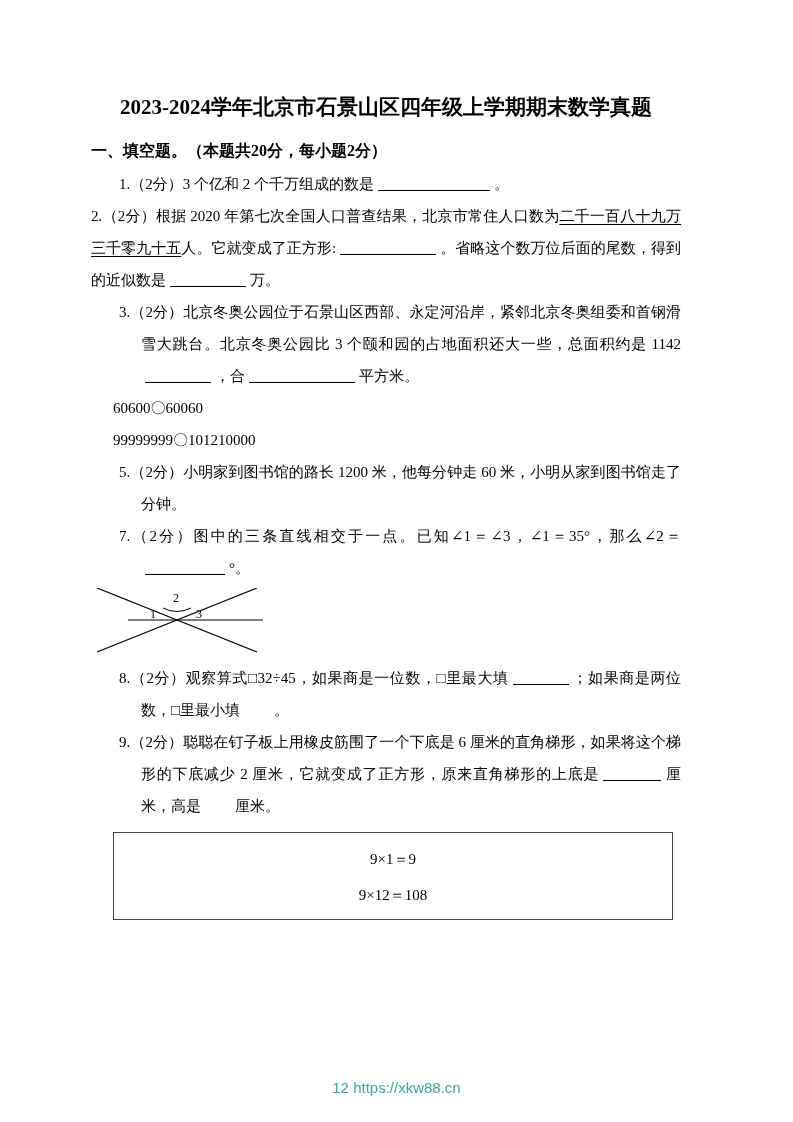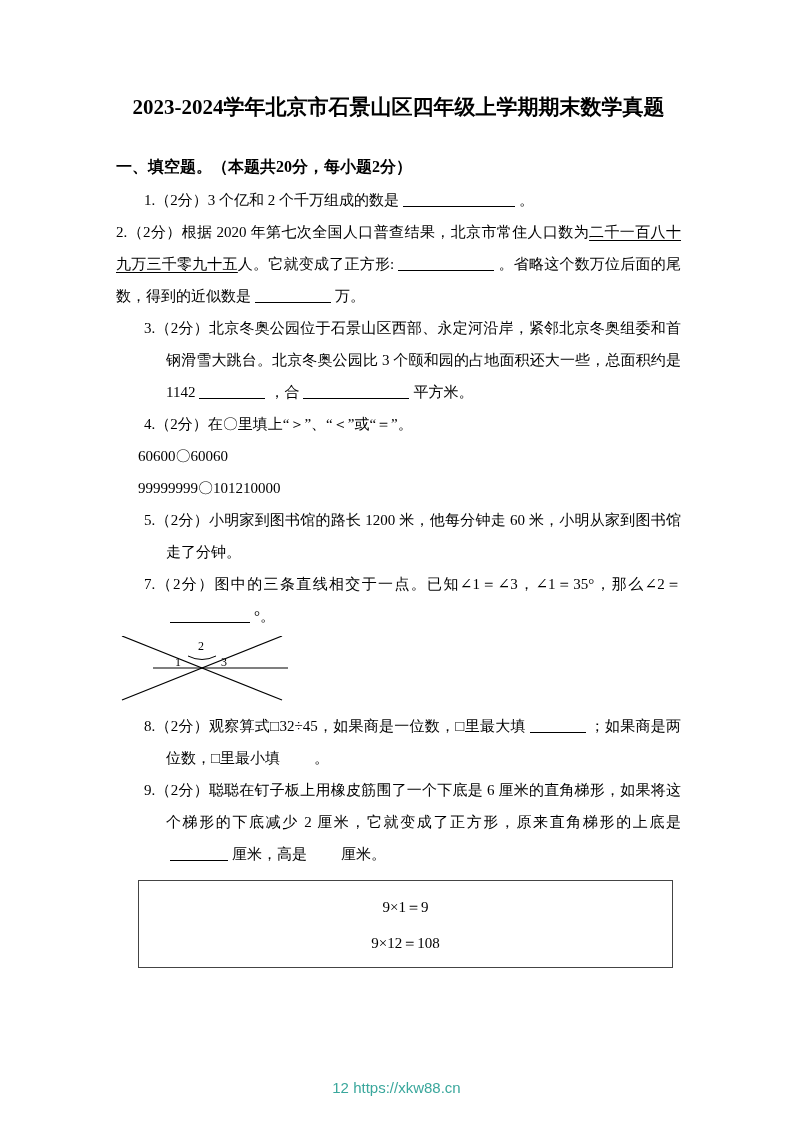--- a/index.html
+++ b/index.html
@@ -4,26 +4,26 @@
 <style>
   * { margin: 0; padding: 0; box-sizing: border-box; }
   html, body { background: #ffffff; }
   .page {
     position: relative;
     width: 793px;
     height: 1122px;
     background: #ffffff;
     color: #000000;
     font-family: "Liberation Serif", "DejaVu Serif", serif;
-    padding: 86px 112px 0 116px;
+    padding: 86px 112px 0 91px;
     overflow: hidden;
   }
   .title { text-align: center; font-weight: bold; font-size: 21px; line-height: 42px; }
   .title-line { display: block; }
-  .section { font-size: 16px; font-weight: bold; line-height: 34px; margin-top: 22px; }
+  .section { font-size: 16px; font-weight: bold; line-height: 34px; margin-top: 6px; }
   .q { font-size: 15px; line-height: 32px; text-align: justify; }
   .hang { padding-left: 22px; text-indent: -22px; margin-left: 28px; }
   .sub { font-size: 15px; line-height: 32px; padding-left: 22px; }
   .blank {
     display: inline-block;
     border-bottom: 1px solid #000;
     height: 15px;
     vertical-align: -2px;
     margin: 0 4px;
   }
@@ -58,21 +58,20 @@
   </h1>
 
   <h2 class="section">一、填空题。（本题共20分，每小题2分）</h2>
 
   <p class="q hang"><span>1.（2分）3 个亿和 2 个千万组成的数是</span><span class="blank" style="width:112px"></span><span>。</span></p>
 
   <p class="q"><span>2.（2分）根据 2020 年第七次全国人口普查结果，北京市常住人口数为</span><span class="u">二千一百八十九万三千零九十五</span><span>人。它就变成了正方形:</span><span class="blank" style="width:96px"></span><span>。省略这个数万位后面的尾数，得到的近似数是</span><span class="blank" style="width:76px"></span><span>万。</span></p>
 
   <p class="q hang"><span>3.（2分）北京冬奥公园位于石景山区西部、永定河沿岸，紧邻北京冬奥组委和首钢滑雪大跳台。北京冬奥公园比 3 个颐和园的占地面积还大一些，总面积约是 1142</span><span class="blank" style="width:66px"></span><span>，合</span><span class="blank" style="width:106px"></span><span>平方米。</span></p>
 
-  <p class="q hang"><span>4.（2分）在〇里填上“＞”、“＜”或“＝”。</span></p>
   <p class="sub">60600〇60060</p>
   <p class="sub">99999999〇101210000</p>
 
   <p class="q hang"><span>5.（2分）小明家到图书馆的路长 1200 米，他每分钟走 60 米，小明从家到图书馆走了分钟。</span></p>
 
 
   <p class="q hang"><span>7.（2分）图中的三条直线相交于一点。已知∠1＝∠3，∠1＝35°，那么∠2＝</span><span class="blank" style="width:80px"></span><span>°。</span></p>
 
   <div class="figure-wrap">
     <svg width="170" height="70" viewBox="0 0 170 70">

